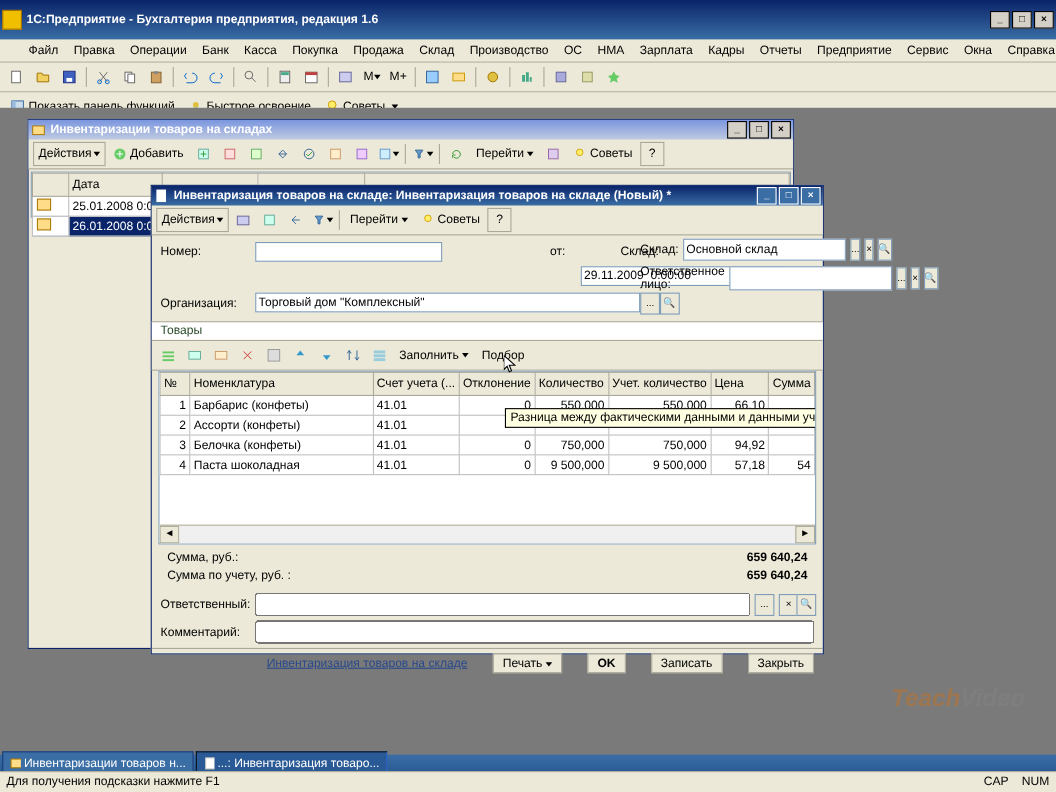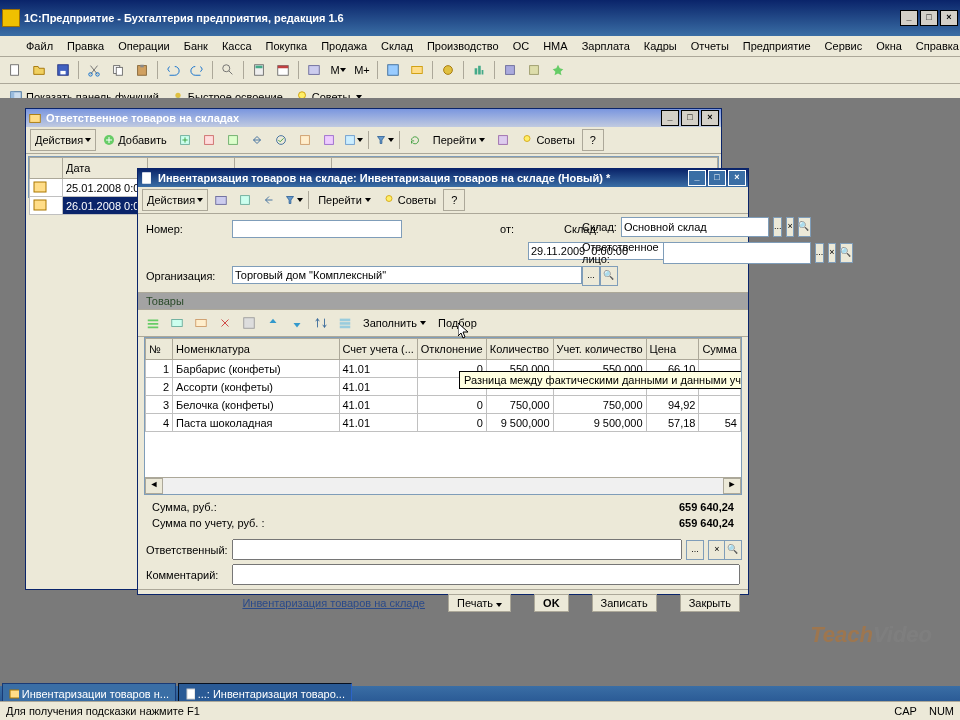--- a/index.html
+++ b/index.html
@@ -21,21 +21,21 @@
 .back .titlebar{background:linear-gradient(#7a96df,#c0cae0);color:#fff}
 .front .titlebar{background:linear-gradient(#0a246a,#3a6ea5)}
 .front .winbtn{background:#3a6ea5;color:#fff;border:1px solid #fff}
 .wtoolbar{background:#ece9d8;border-bottom:1px solid #aca899;padding:2px 4px;display:flex;align-items:center;gap:2px;height:22px}
 .dropbtn{height:20px;border:1px solid #aca899;background:#ece9d8;display:flex;align-items:center;padding:0 4px;gap:2px}
 .arrow{width:0;height:0;border-left:3px solid transparent;border-right:3px solid transparent;border-top:4px solid #000;display:inline-block}
 .form{padding:6px 8px;display:grid;grid-template-columns:82px 170px 14px 90px 6px 90px 94px 1fr 18px 12px 16px;gap:4px 4px;align-items:center}
 .form label{font-size:11px}
 .form input{height:18px;border:1px solid #7f9db9;padding:0 2px;font-family:inherit;font-size:11px;width:100%;box-sizing:border-box}
 .smbtn{width:16px;height:18px;border:1px solid #7f9db9;background:#ece9d8;font-size:9px;text-align:center;line-height:16px}
-.tabhdr{background:#a3a3a3;border-top:1px solid #aca899;border-bottom:1px solid #aca899;padding:2px 8px;font-weight:normal;color:#2a4a2a}
+.tabhdr{background:#ffffff;border-top:1px solid #aca899;border-bottom:1px solid #aca899;padding:2px 8px;font-weight:normal;color:#2a4a2a}
 .tbtoolbar{background:#ece9d8;padding:2px 4px;display:flex;align-items:center;gap:2px;height:22px;border-bottom:1px solid #aca899}
 .tbl{border-collapse:collapse;width:100%;background:#fff;font-size:11px}
 .tbl th{background:#ece9d8;border:1px solid #aca899;padding:2px 3px;font-weight:normal;text-align:left;height:16px;white-space:nowrap;overflow:hidden}
 .tbl td{border:1px solid #c0c0c0;padding:1px 3px;height:15px;white-space:nowrap}
 .tbl td.r{text-align:right}
 .tblwrap{border:1px solid #7f9db9;background:#fff;height:156px;overflow:hidden;margin:0 6px;position:relative}
 .tooltip{position:absolute;background:#ffffe1;border:1px solid #000;padding:2px 4px;font-size:11px;white-space:nowrap}
 .scroll{position:absolute;bottom:0;left:0;right:0;height:16px;background:#ece9d8;border-top:1px solid #aca899;display:flex}
 .scroll .sb{width:16px;height:14px;background:#ece9d8;border:1px solid #aca899;font-size:9px;text-align:center}
 .scroll .track{flex:1;background:#f0f0f0}
@@ -229,21 +229,21 @@
     </div>
 </div>
 
 <div class="workspace">
 
   <div class="window back">
     <div class="titlebar" style="height:18px">
       <svg width="14" height="14" viewBox="0 0 16 16">
           <rect x="2" y="4" width="12" height="9" fill="#fd8" stroke="#a70"></rect>
         </svg>
-      <div class="t" style="margin-left:4px">Ответственное товаров на складах</div>
+      <div class="t" style="margin-left:4px">Инвентаризации товаров на складах</div>
       <div class="winbtn">_</div>
       <div class="winbtn">□</div>
       <div class="winbtn">×</div>
     </div>
     <div class="wtoolbar">
       <div class="dropbtn">
           <span>Действия</span>
           <span class="arrow"></span>
         </div>
       <div class="lbtn">

